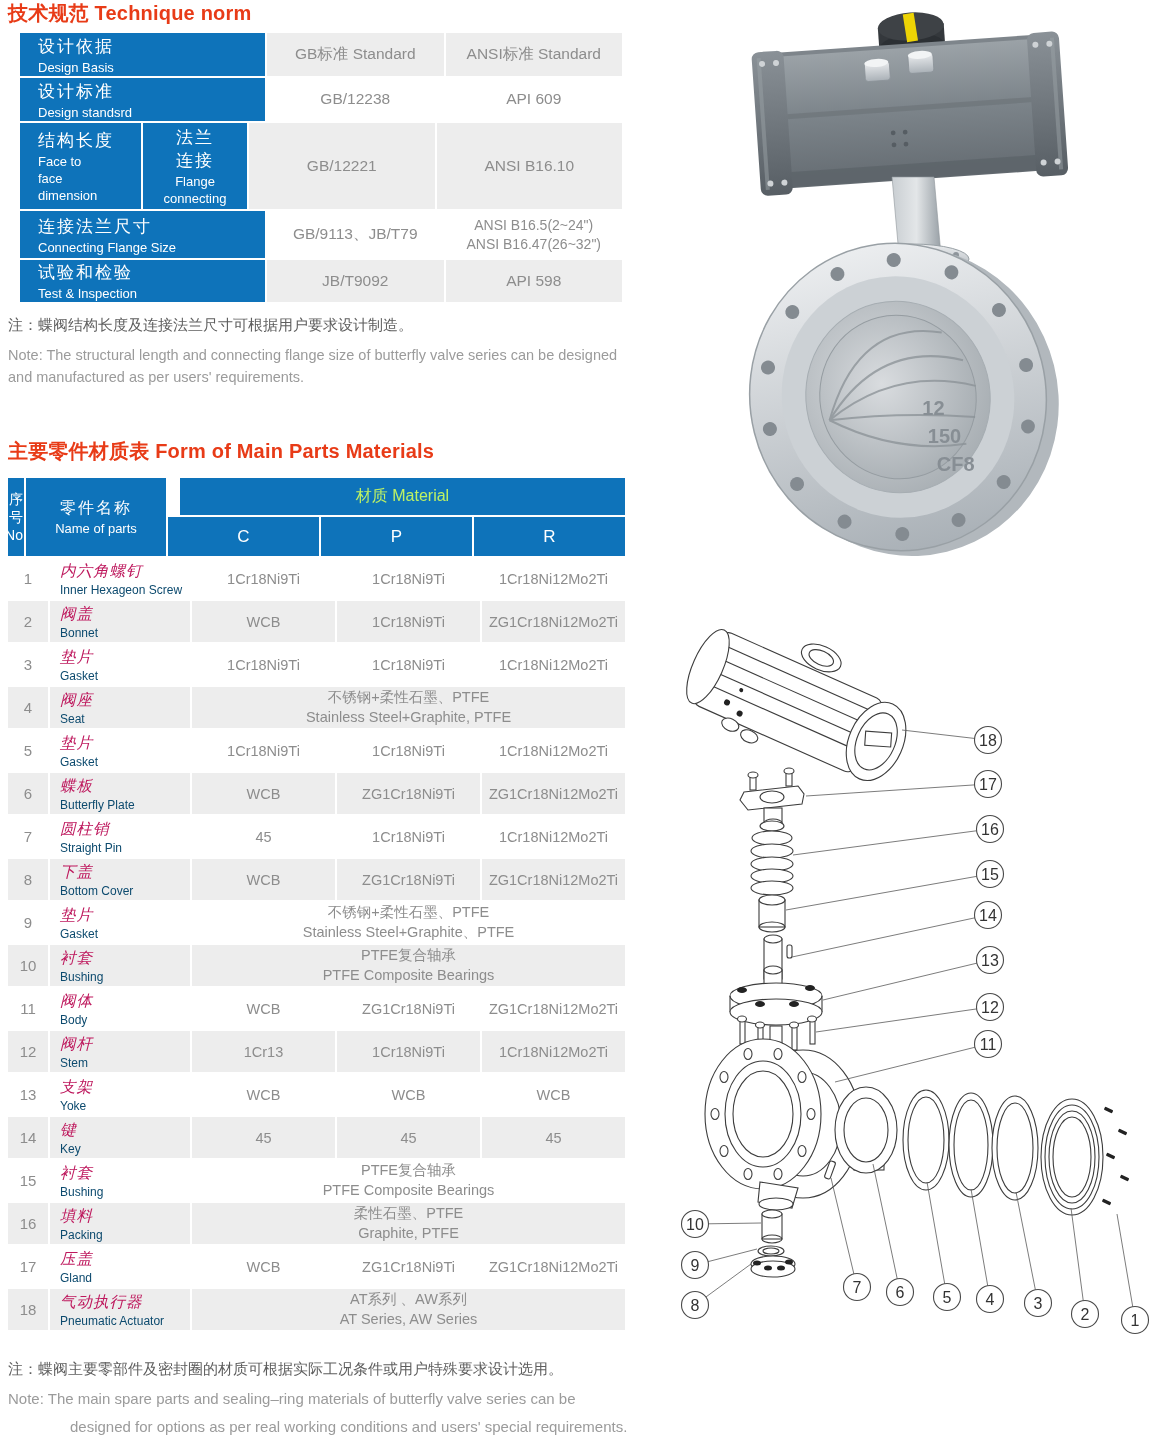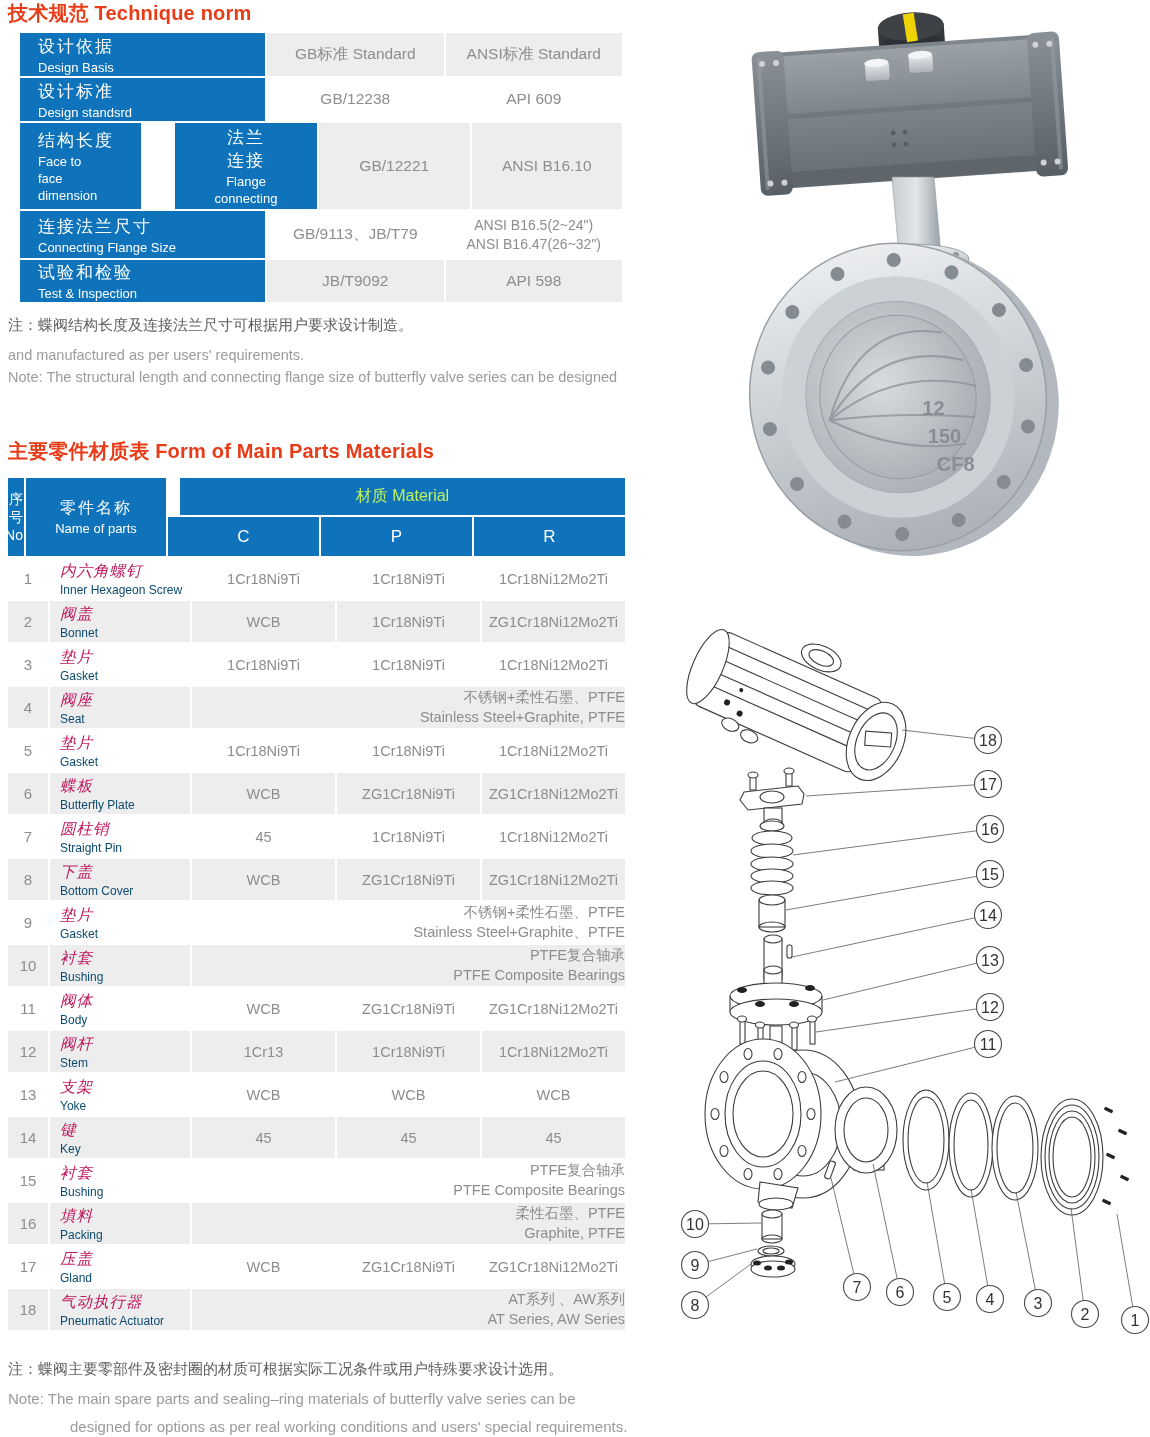--- a/index.html
+++ b/index.html
@@ -12,21 +12,21 @@
 
   
   .tech-table { position:absolute; left:8px; top:33px; width:614px; }
   .tt-row { display:flex; gap:2px; margin-bottom:2px;padding-left:12px; }
   .h43{height:43px}.h86{height:86px}.h47{height:47px}.h42{height:42px}
   .tt-label { width:245px; background:#0e73ba; color:#fff; display:flex; flex-direction:column;
               justify-content:center; padding-left:18px; }
   .tt-label .zh { font-size:17px; letter-spacing:2px; }
   .tt-label .en { font-size:13px; margin-top:2px; }
   .tt-label.split1 { width:121px; }
-  .tt-label.split2 { width:142px; padding-left:0; align-items:center; text-align:right;margin-left:32px; }
+  .tt-label.split2 { width:104px; padding-left:0; align-items:center; text-align:right; }
   .tt-cell { flex:1; display:flex; flex-direction:column; align-items:center; justify-content:center;
              color:#8d8d8d; font-size:15.5px; text-align:center; line-height:1.35; }
   .tt-cell.sm { font-size:14px; }
   .bg-g { background:#ededed; }
 
   .note1 { position:absolute; left:8px; top:316px; width:625px; }
   .note1 .zh { font-size:15px; color:#5e5e5e; margin-bottom:9px; }
   .note1 .en { font-size:14.5px; color:#9b9b9b; line-height:1.55; }
 
   
@@ -47,21 +47,21 @@
   .pt-row { display:flex; gap:2px; height:41px; margin-bottom:2px; }
   .pt-row > div { background:#fff; }
   .pt-row.alt > div { background:#ededed; }
   .pt-no { width:40px; display:flex; align-items:center; justify-content:center;
            color:#8d8d8d; font-size:15px; }
   .pt-name { width:140px; display:flex; flex-direction:column; justify-content:center; padding-left:10px; }
   .pt-name .zh { font-size:15.5px; color:#be185d; letter-spacing:1px;font-style:italic; }
   .pt-name .en { font-size:12px; color:#0c4a6e; margin-top:1px; }
   .pt-mat { flex:1; display:flex; align-items:center; justify-content:center;
             color:#8d8d8d; font-size:14.5px; }
-  .pt-span { flex:3; display:flex; flex-direction:column; align-items:flex-end; justify-content:center;
+  .pt-span { flex:3; display:flex; flex-direction:column; align-items:center; justify-content:center;
              color:#8d8d8d; font-size:14.5px; line-height:1.35; text-align:center; }
 
   .note2 { position:absolute; left:8px; top:1360px; width:630px; font-size:15px; }
   .note2 .zh { color:#5e5e5e; margin-bottom:11px; }
   .note2 .en1 { color:#9b9b9b; margin-bottom:11px; }
   .note2 .en2 { color:#9b9b9b; margin-left:62px; }
 
   .figure { position:absolute; }
   #photo-svg { left:640px; top:5px; }
   #exploded-svg { left:640px; top:612px; }
@@ -126,22 +126,22 @@
         <span class="en">Test &amp; Inspection</span>
       </div>
       <div class="tt-cell bg-g">JB/T9092</div>
       <div class="tt-cell bg-g">API 598</div>
     </div>
   </div>
 
   <div class="note1">
     <div class="zh">注：蝶阀结构长度及连接法兰尺寸可根据用户要求设计制造。</div>
     <div class="en">
+      <div>Note: The structural length and connecting flange size of butterfly valve series can be designed</div>
       <div>and manufactured as per users' requirements.</div>
-      <div>Note: The structural length and connecting flange size of butterfly valve series can be designed</div>
     </div>
   </div>
 
   <h2 class="sec-title" id="title2">
     <span>主要零件材质表</span>
     <span>Form of Main Parts Materials</span>
   </h2>
 
   <div class="parts-table">
     <div class="pt-header">

